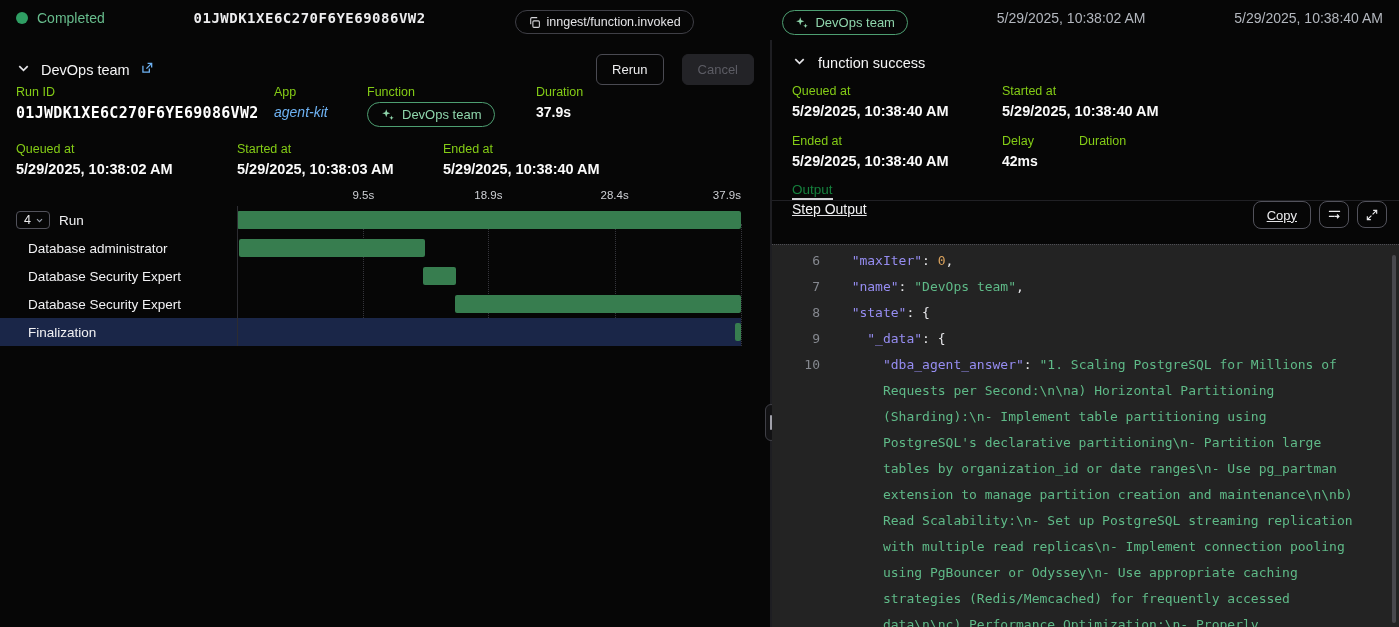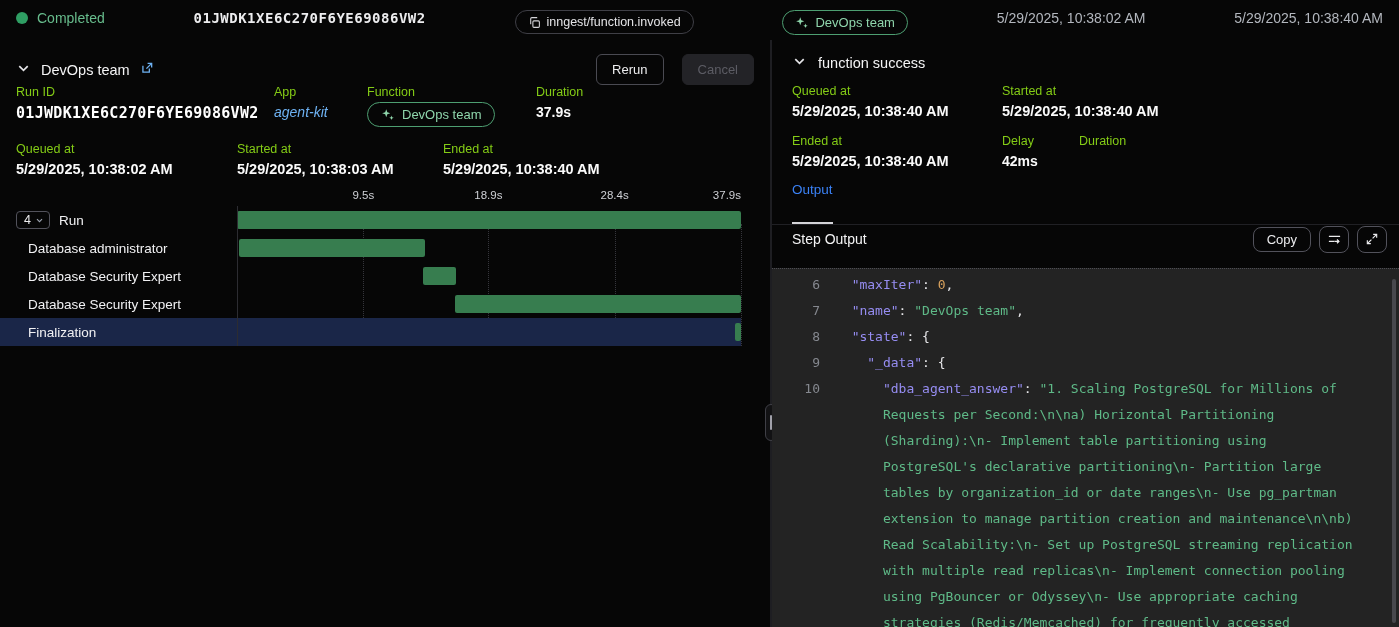--- a/index.html
+++ b/index.html
@@ -53,22 +53,22 @@
   .f-value.semibold { font-weight:600; font-size:14.5px; }
   .f-value.link { color:var(--link);font-style:italic; }
   .row1 .c1 { width:258px; } .row1 .c2 { width:93px; } .row1 .c3 { width:169px; }
   .row2 { margin-top:15px; }
   .row2 .c1 { width:221px; } .row2 .c2 { width:206px; }
   .runid-val { font-size:15px; font-weight:700; color:#ffffff; letter-spacing:.3px; }
   .fn-badge { display:inline-flex; align-items:center; gap:7px; border:1px solid var(--badge-green-bd);
               border-radius:999px; padding:4px 13px; color:var(--badge-green); font-size:13px; margin-top:-2px; }
 
   .tabs { margin-top:13px; padding:0 16px; border-bottom:1px solid #202024; }
-  .tab { display:inline-block; font-size:13.5px; color:#3b82f6; font-weight:500;
-         padding-bottom:25px; border-bottom:2px solid #d4d4d8; cursor:pointer; }
+  .tab { display:inline-block; font-size:13.5px; color:#15803d; font-weight:500;
+         padding-bottom:1px; border-bottom:2px solid #d4d4d8; cursor:pointer; }
 
   
   .trace { position:relative; margin-top:11px; }
   .axis { position:relative; height:18px; margin-left:237px; width:504px; }
   .axis .tick { position:absolute; top:1px; transform:translateX(-50%);
                 font-size:11.5px; color:#cfd1d6; white-space:nowrap; }
   .axis .tick.last { transform:translateX(-100%); }
   .trace-body { position:relative; }
   .vline { position:absolute; left:237px; top:0; bottom:0; width:1px; background:#2c2c31; z-index:2; }
   .glines { position:absolute; left:237px; top:18px; bottom:0; width:504px; z-index:0; }
@@ -85,21 +85,21 @@
   .ttrack { flex:1; height:100%; position:relative; }
   .tbar { position:absolute; top:5px; bottom:5px; background:var(--green-bar); border-radius:2px; }
 
   
   .rp-header { display:flex; align-items:center; gap:11px; padding:14px 20px 0 20px;text-align:center; }
   .rp-title { font-size:14.5px; font-weight:500; color:#f4f4f5; }
   .rp-grid { display:grid; grid-template-columns:210px 77px 1fr; padding:0 20px;
              margin-top:12px; row-gap:15px; }
   .rp-grid .span2 { grid-column:2 / span 2; }
   .rtabs { margin-top:12px; padding:0 20px; border-bottom:1px solid #202024; }
-  .step-header { height:43px; display:flex; align-items:center; padding:0 12px 15px 20px; }
+  .step-header { height:43px; display:flex; padding:0 12px 15px 20px;text-decoration:underline; }
   .step-title { font-size:14px; color:#f4f4f5; }
   .copy-btn { border:1px solid #52525b; background:transparent; border-radius:8px;
               color:#ececee; font-size:13px; padding:4px 13px; font-family:inherit; cursor:pointer; }
   .icon-btn { border:1px solid #52525b; background:transparent; border-radius:8px;
               color:#ececee; width:30px; height:27px; display:inline-flex; align-items:center;
               justify-content:center; margin-left:8px; cursor:pointer; }
 
   .code-area { flex:1; background:#232323; border-top:1px dotted #4d4d53;
                overflow:hidden; position:relative; padding-top:3px;
                font-family:"DejaVu Sans Mono", monospace; font-size:13px; line-height:26px; }

